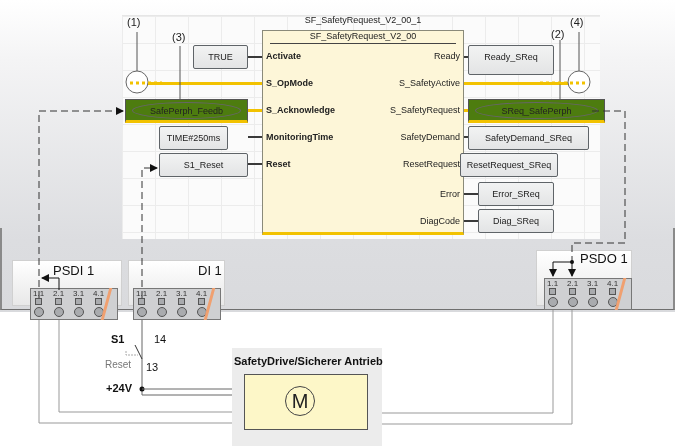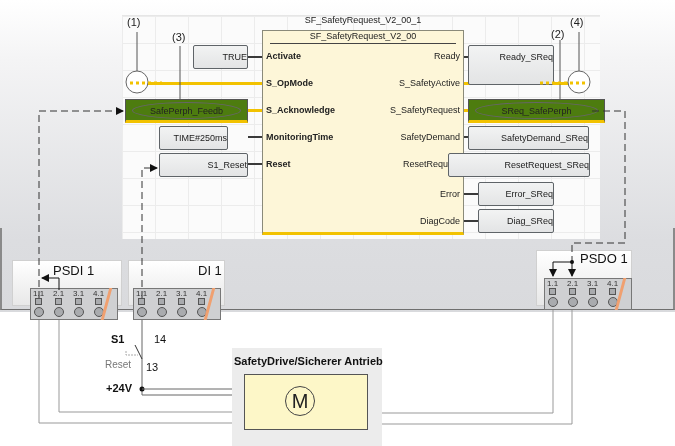--- a/index.html
+++ b/index.html
@@ -13,21 +13,21 @@
     background-image:linear-gradient(to right,#ececec 1px,transparent 1px),linear-gradient(to bottom,#ececec 1px,transparent 1px);
     background-size:33px 27px;border-top:1px solid #e6e6e6;}
   
   #fb{left:262px;top:30px;width:202px;height:205px;background:#fdf6d8;border:1px solid #8a8a7a;border-bottom:3px solid #f2c200;box-sizing:border-box;}
   #fb-inst{left:262px;top:15px;width:202px;text-align:center;font-size:9px;color:#222;}
   #fb-type{left:262px;top:31px;width:202px;text-align:center;font-size:9px;color:#222;}
   #fb-sep{left:270px;top:43px;width:186px;height:1px;background:#444;}
   .pin{font-size:9px;color:#222;white-space:nowrap;}
   .pin-l{left:266px;font-weight:bold;}
   .pin-r{right:calc(675px - 460px);text-align:right;}
-  .box{background:linear-gradient(#f2f3f3,#e3e4e5);border:1px solid #5f6468;border-radius:2px;box-sizing:border-box;font-size:9px;color:#222;text-align:right;}
+  .box{background:linear-gradient(#f2f3f3,#e3e4e5);border:1px solid #5f6468;border-radius:2px;box-sizing:border-box;font-size:9px;color:#222;text-align:center;}
   .ybox{background:#4d7c0f;border:1px solid #555;border-bottom:3px solid #f2c200;box-sizing:border-box;font-size:9px;color:#222;}
   .oval{position:absolute;left:6px;right:6px;top:2px;bottom:1px;border:1px solid #666;border-radius:50%;text-align:center;}
   .wire{background:#3a3a3a;height:2px;}
   .ywire{background:#f2c200;height:3px;}
   .callout{font-size:11px;color:#222;}
   .module{background:linear-gradient(#ffffff,#e8e8e8);border:1px solid #d0d0d0;box-sizing:border-box;}
   .term{background:#cfd0d2;border:1px solid #777;box-sizing:border-box;}
   .tlabel{font-size:8px;color:#333;}
   .tsq{width:7px;height:7px;background:#a9abae;border:1px solid #555;box-sizing:border-box;}
   .tcirc{width:10px;height:10px;border-radius:50%;background:#a9abae;border:1px solid #555;box-sizing:border-box;}
@@ -77,26 +77,26 @@
 <div class="abs wire" style="left:464px;top:193px;width:14px"></div>
 <div class="abs wire" style="left:464px;top:220px;width:14px"></div>
 
 <div class="abs box" style="left:193px;top:45px;width:55px;height:24px;line-height:22px">TRUE</div>
 <div class="abs ybox" style="left:125px;top:99px;width:123px;height:24px;">
   <div class="oval" style="line-height:17px">SafePerph_Feedb</div>
 </div>
 <div class="abs box" style="left:159px;top:126px;width:69px;height:24px;line-height:22px">TIME#250ms</div>
 <div class="abs box" style="left:159px;top:153px;width:89px;height:24px;line-height:22px">S1_Reset</div>
 
-<div class="abs box" style="left:468px;top:45px;width:86px;height:40px;line-height:22px">Ready_SReq</div>
+<div class="abs box" style="left:468px;top:45px;width:86px;height:30px;line-height:22px">Ready_SReq</div>
 <div class="abs ybox" style="left:468px;top:99px;width:137px;height:24px;">
   <div class="oval" style="line-height:17px">SReq_SafePerph</div>
 </div>
 <div class="abs box" style="left:468px;top:126px;width:121px;height:24px;line-height:22px">SafetyDemand_SReq</div>
-<div class="abs box" style="left:448px;top:153px;width:142px;height:24px;line-height:22px">ResetRequest_SReq</div>
+<div class="abs box" style="left:460px;top:153px;width:98px;height:24px;line-height:22px">ResetRequest_SReq</div>
 <div class="abs box" style="left:478px;top:182px;width:76px;height:24px;line-height:22px">Error_SReq</div>
 <div class="abs box" style="left:478px;top:209px;width:76px;height:24px;line-height:22px">Diag_SReq</div>
 
 <div class="abs callout" style="left:127px;top:16px">(1)</div>
 <div class="abs callout" style="left:172px;top:31px">(3)</div>
 <div class="abs callout" style="left:551px;top:28px">(2)</div>
 <div class="abs callout" style="left:570px;top:16px">(4)</div>
 
 <div class="abs module" style="left:12px;top:260px;width:110px;height:46px"></div>
 <div class="abs mod-label" style="left:53px;top:263px">PSDI 1</div>

